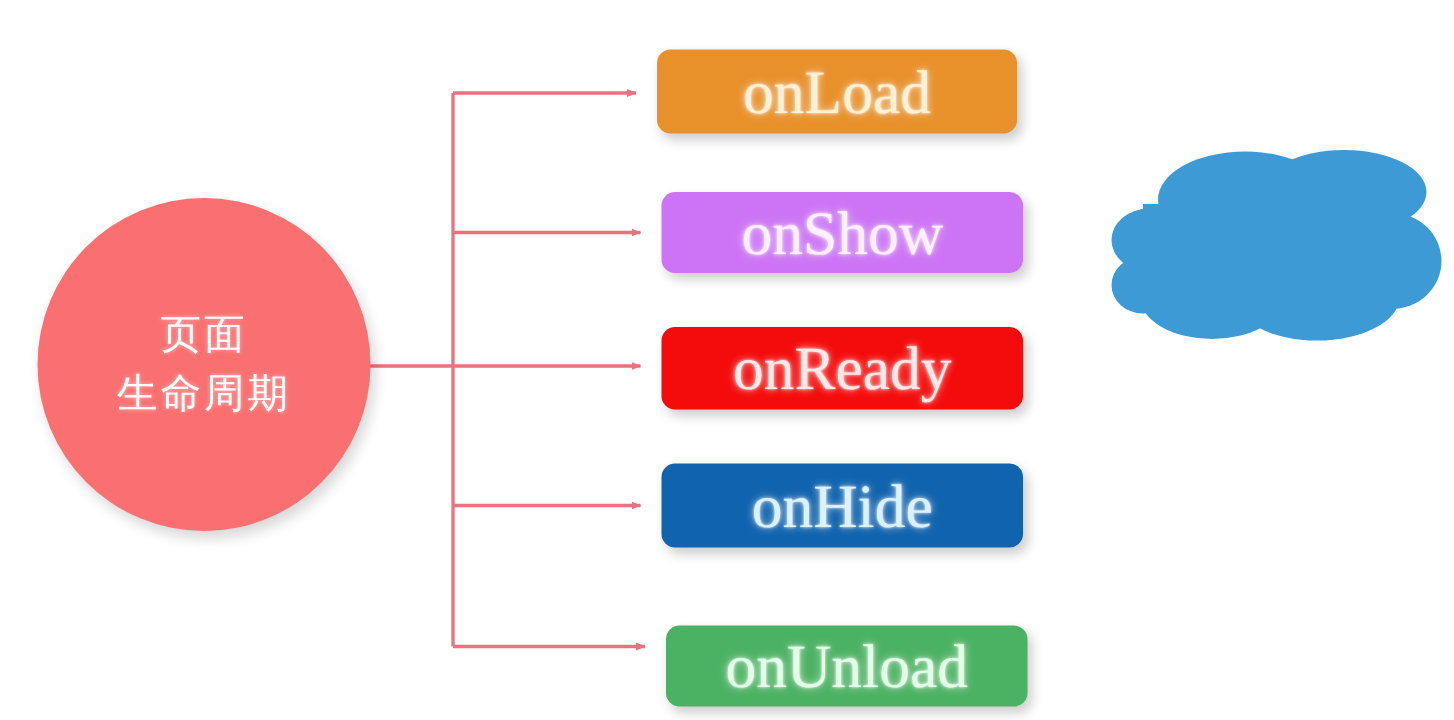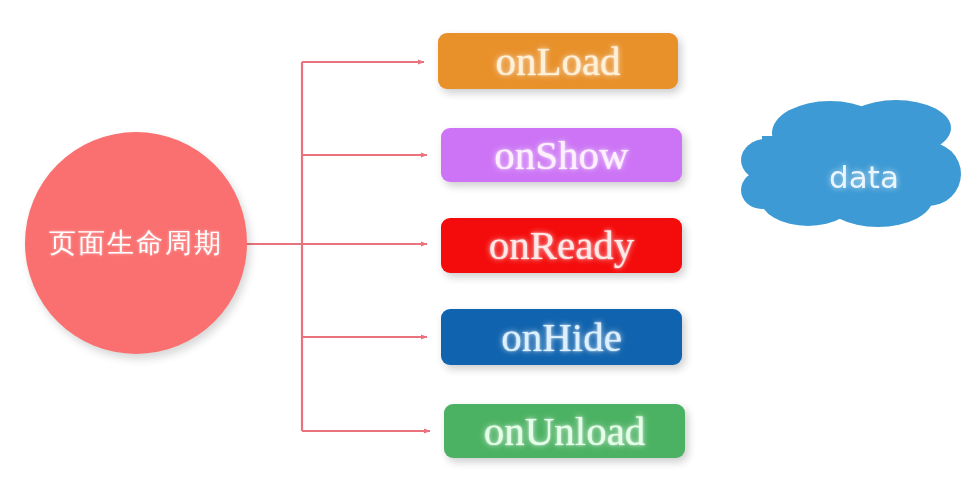--- a/index.html
+++ b/index.html
@@ -22,21 +22,21 @@
   .lifecycle-circle {
     position: absolute;
     left: 25px;
     top: 132px;
     width: 222px;
     height: 222px;
     border-radius: 50%;
     background: #FA7070;
     box-shadow: 3px 5px 9px rgba(0,0,0,0.16);
     display: flex;
-    flex-direction: row;
+    flex-direction: column;
     align-items: center;
     justify-content: center;
     box-sizing: border-box;
   }
   .lifecycle-circle .cn-line {
     font-family: "DejaVu Sans", "Liberation Sans", sans-serif;
     color: #ffffff;
     font-size: 27px;
     line-height: 1.45;
     letter-spacing: 2px;
@@ -138,31 +138,30 @@
   </div>
   <div class="event-box" style="left: 441px; top: 218px; width: 241px; height: 55px; background: rgb(244, 11, 11);">
     <span class="event-label" style="color: rgb(255, 232, 232);">onReady</span>
   </div>
   <div class="event-box" style="left: 441px; top: 128px; width: 241px; height: 54px; background: rgb(204, 116, 245);">
     <span class="event-label" style="color: rgb(255, 240, 255);">onShow</span>
   </div>
   <div class="event-box" style="left: 441px; top: 309px; width: 241px; height: 56px; background: rgb(16, 99, 174); text-align: center;">
     <span class="event-label" style="color: rgb(220, 241, 255);">onHide</span>
   </div>
-  <div class="event-box" style="left: 444px; top: 404px; width: 241px; height: 54px; background: rgb(76, 178, 99);">
+  <div class="event-box" style="left: 444px; top: 417px; width: 241px; height: 54px; background: rgb(76, 178, 99);">
     <span class="event-label" style="color: rgb(228, 255, 232);">onUnload</span>
   </div>
 
   <svg class="cloud-shape" viewBox="0 0 226 132" xmlns="http://www.w3.org/2000/svg">
     <g>
       <ellipse cx="92" cy="35" rx="58" ry="32" fill="#3D9AD4"></ellipse>
       <ellipse cx="158" cy="30" rx="55" ry="28" fill="#3D9AD4"></ellipse>
       <ellipse cx="28" cy="62" rx="25" ry="21" fill="#3D9AD4"></ellipse>
       <ellipse cx="24" cy="92" rx="21" ry="19" fill="#3D9AD4"></ellipse>
       <ellipse cx="70" cy="100" rx="48" ry="28" fill="#3D9AD4"></ellipse>
       <ellipse cx="140" cy="100" rx="55" ry="29" fill="#3D9AD4"></ellipse>
       <ellipse cx="190" cy="76" rx="33" ry="32" fill="#3D9AD4"></ellipse>
       <rect x="24" y="38" width="178" height="68" fill="#3D9AD4"></rect>
     </g>
   </svg>
-  <div class="cloud-label">data</div>
 
 </div>
 
 </body></html>

